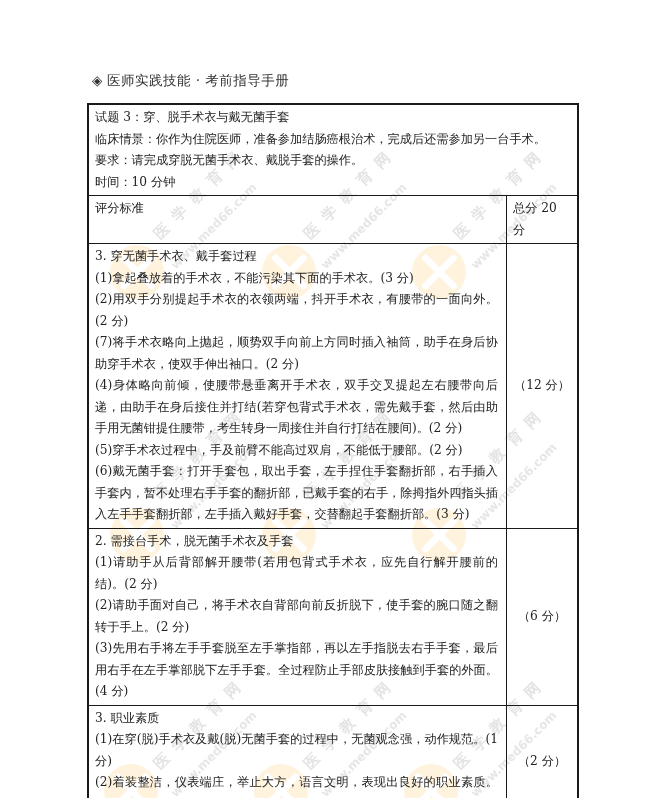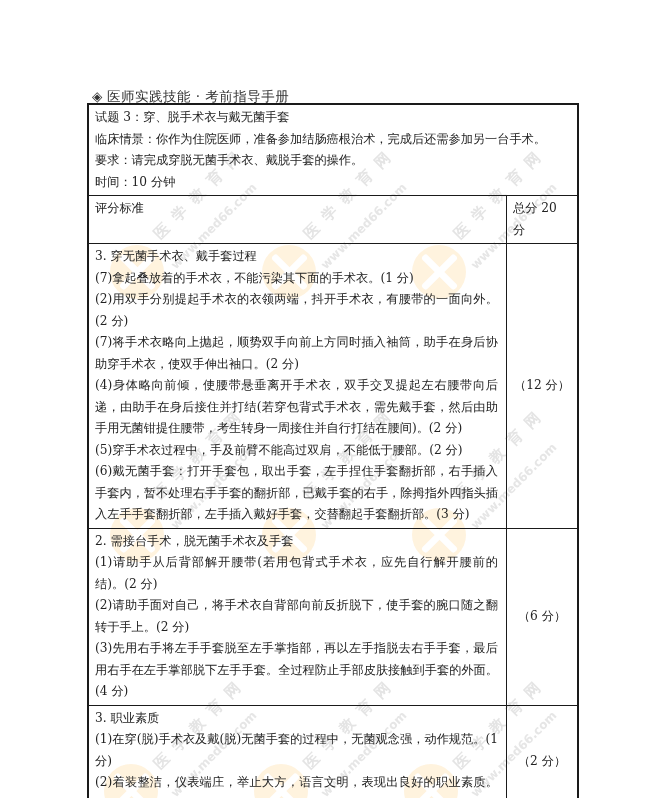--- a/index.html
+++ b/index.html
@@ -2,21 +2,21 @@
 <html><head>
 <meta charset="utf-8">
 <style>
   html, body { margin: 0; padding: 0; background: #ffffff; }
   body {
     width: 666px; height: 798px; position: relative; overflow: hidden;
     font-family: "DejaVu Serif", "Liberation Serif", serif;
     color: #222;
   }
   .page-header {
-    position: absolute; left: 92px; top: 88px;
+    position: absolute; left: 92px; top: 72px;
     font-family: "DejaVu Sans", "Liberation Sans", sans-serif;
     font-size: 13.5px; color: #333; letter-spacing: 0.5px;
   }
   .page-header .diamond { margin-right: 4px; }
   .watermarks { position: absolute; inset: 0; pointer-events: none; z-index: 0; }
   .wm-logo {
     position: absolute; width: 54px; height: 54px; border-radius: 50%;
     background: #fff1d9; opacity: 0.85;
   }
   .wm-logo::before, .wm-logo::after {
@@ -100,21 +100,21 @@
       <span class="line">时间：10 分钟</span>
     </td>
   </tr>
   <tr>
     <td class="content-cell">评分标准</td>
     <td class="score-head">总分 20 分</td>
   </tr>
   <tr>
     <td class="content-cell">
       <span class="line">3. 穿无菌手术衣、戴手套过程</span>
-      <span class="line">(7)拿起叠放着的手术衣，不能污染其下面的手术衣。(1 分)</span>
+      <span class="line">(1)拿起叠放着的手术衣，不能污染其下面的手术衣。(3 分)</span>
       <span class="line">(2)用双手分别提起手术衣的衣领两端，抖开手术衣，有腰带的一面向外。(2 分)</span>
       <span class="line">(7)将手术衣略向上抛起，顺势双手向前上方同时插入袖筒，助手在身后协助穿手术衣，使双手伸出袖口。(2 分)</span>
       <span class="line">(4)身体略向前倾，使腰带悬垂离开手术衣，双手交叉提起左右腰带向后递，由助手在身后接住并打结(若穿包背式手术衣，需先戴手套，然后由助手用无菌钳提住腰带，考生转身一周接住并自行打结在腰间)。(2 分)</span>
       <span class="line">(5)穿手术衣过程中，手及前臂不能高过双肩，不能低于腰部。(2 分)</span>
       <span class="line">(6)戴无菌手套：打开手套包，取出手套，左手捏住手套翻折部，右手插入手套内，暂不处理右手手套的翻折部，已戴手套的右手，除拇指外四指头插入左手手套翻折部，左手插入戴好手套，交替翻起手套翻折部。(3 分)</span>
     </td>
     <td class="score">（12 分）</td>
   </tr>
   <tr>
     <td class="content-cell">

